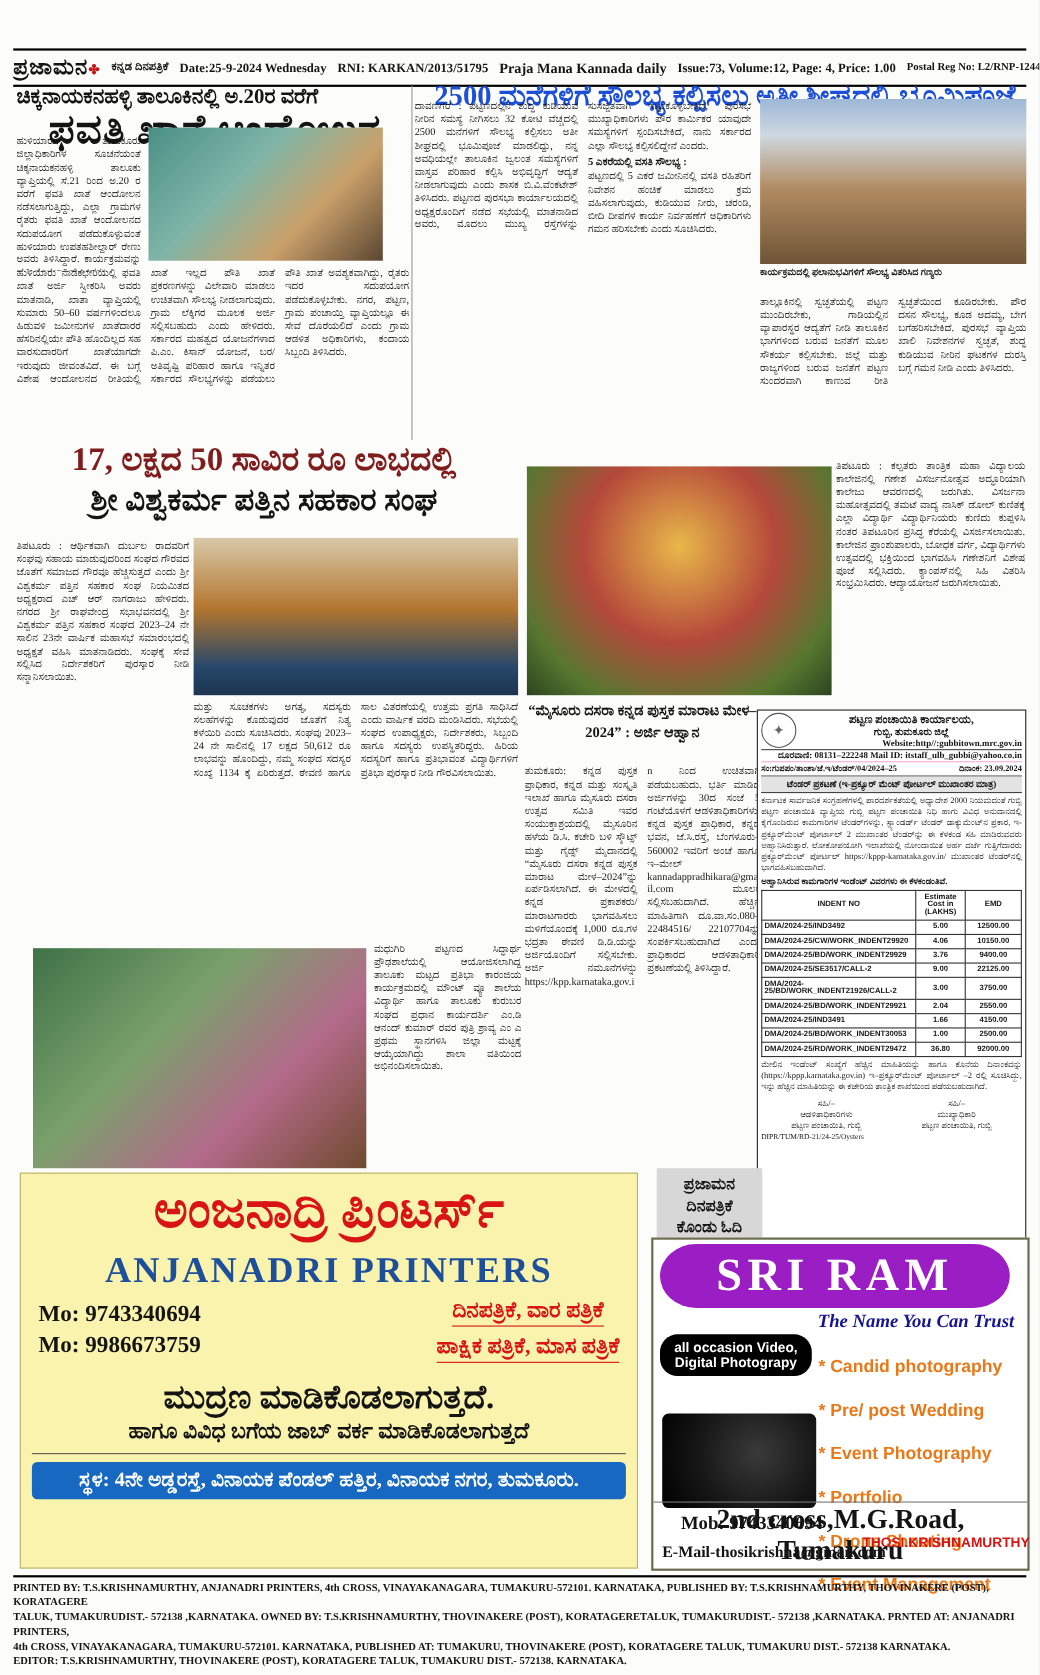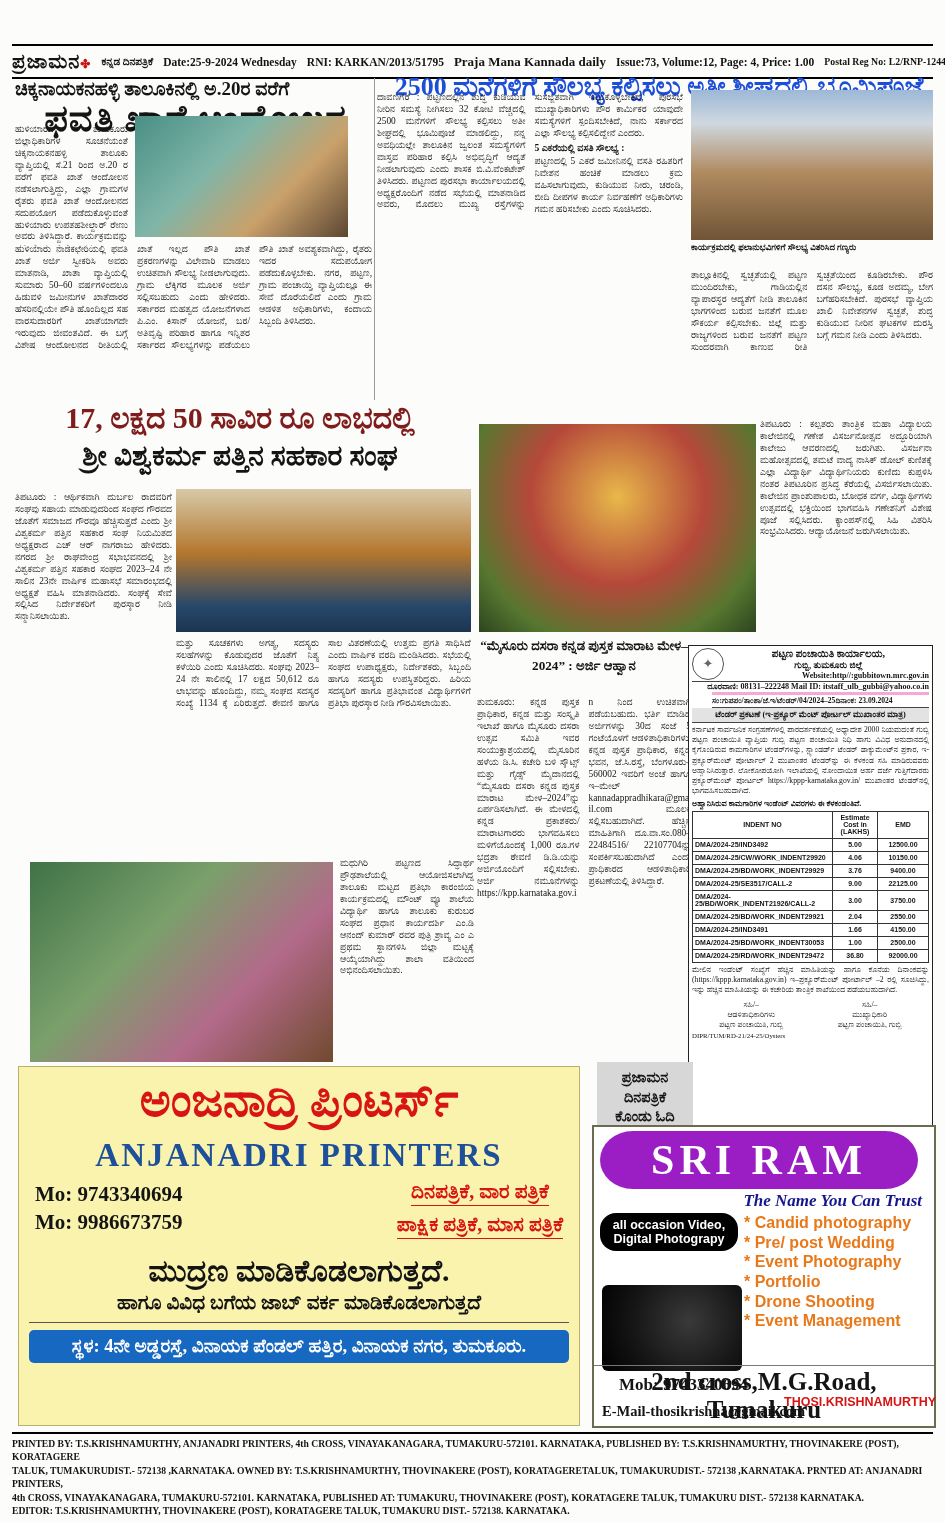--- a/index.html
+++ b/index.html
@@ -32,22 +32,22 @@
   
   #tender{left:688px;top:645px;width:245px;height:494px;border:1.6px solid #222;background:#fff;
           padding:2px 3px;box-sizing:border-box;font-size:8px;}
   #tender .hdr{display:flex;align-items:center;border-bottom:1px solid #444;padding-bottom:1px;}
   .emblem{width:30px;height:30px;border:1.3px solid #555;border-radius:50%;display:flex;align-items:center;
           justify-content:center;font-size:13px;color:#666;flex:0 0 30px;margin-right:4px;}
   #tender .hdr-tx{flex:1;text-align:center;}
   .t-office{font-weight:bold;font-size:10.3px;}
   .t-dist{font-size:9px;font-weight:bold;}
   .t-web,.t-phone{font-size:8.1px;text-align:right;font-weight:bold;}
-  .t-refrow{display:flex;justify-content:flex-start;border-top:3px solid #f9a8d4;border-bottom:1px solid #444;
-            font-size:7.6px;font-weight:bold;padding:1px 0;margin-left:20px;}
+  .t-refrow{display:flex;justify-content:space-between;border-top:1px solid #f9a8d4;border-bottom:1px solid #444;
+            font-size:7.6px;font-weight:bold;padding:1px 0;}
   .t-band{background:#e3e3e3;border-bottom:1px solid #444;text-align:center;font-weight:bold;font-size:8.4px;padding:2px 0;}
   .t-body{font-size:7.7px;line-height:1.33;text-align:justify;padding:2px 0;}
   .t-pre{font-size:7.8px;font-weight:bold;padding-bottom:2px;}
   #tender table{width:100%;border-collapse:collapse;font-family:"Liberation Sans",sans-serif;}
   #tender th,#tender td{border:1px solid #333;font-size:7px;font-weight:bold;padding:2.5px 2px;}
   #tender td.num{text-align:center;white-space:nowrap;}
   .t-signs{display:flex;justify-content:space-around;text-align:center;font-size:7.8px;font-weight:normal;padding-top:3px;}
   .t-dipr{font-size:6.8px;padding-top:2px;}
   
   #buybox{left:597px;top:1062px;width:96px;height:71px;background:#d7d7d7;display:flex;flex-direction:column;
@@ -69,21 +69,21 @@
   
   #ad2{left:592px;top:1125px;width:344px;height:303px;background:#fff;border:2px solid #6b6b4f;
        box-sizing:border-box;padding:4px 6px;}
   .sr-name{background:#9b1ec4;border-radius:34px/30px;width:318px;height:58px;display:flex;align-items:center;
            justify-content:center;color:#fff;font-weight:bold;font-size:42px;letter-spacing:5px;}
   .sr-tag{text-align:right;color:#15158f;font-style:italic;font-weight:bold;font-size:17px;padding:2px 6px 0 0;}
   .sr-row{display:flex;gap:6px;margin-top:2px;}
   .sr-pill{background:#000000;color:#fff;font-family:"Liberation Sans",sans-serif;font-weight:bold;font-size:12.5px;
            border-radius:16px;padding:5px 8px;height:fit-content;text-align:center;width:122px;}
   .sr-feats{flex:1;}
-  .sr-feat{color:#e87818;font-family:"Liberation Sans",sans-serif;font-weight:bold;font-size:16px;line-height:1.23;}
+  .sr-feat{color:#e87818;font-family:"Liberation Sans",sans-serif;font-weight:bold;font-size:16px;line-height:1.23;margin-top:20px;}
   .sr-feat::before{content:"* ";}
   .sr-cam{position:absolute;left:8px;top:158px;width:140px;height:86px;border-radius:6px;
           background:radial-gradient(circle at 62% 42%,#3a3a3a,#161616 55%,#000);}
   .sr-mob{position:absolute;left:25px;top:248px;font-weight:bold;font-size:17px;}
   .sr-mail{position:absolute;left:8px;top:276px;font-weight:bold;font-size:14.5px;}
   .sr-person{position:absolute;left:190px;top:268px;color:#d81414;font-family:"Liberation Sans",sans-serif;
              font-weight:bold;font-size:12.5px;}
   .sr-addr{position:absolute;left:0;bottom:2px;width:100%;text-align:center;font-weight:bold;font-size:25px;
            border-top:1.5px solid #777;padding-top:2px;}
   

